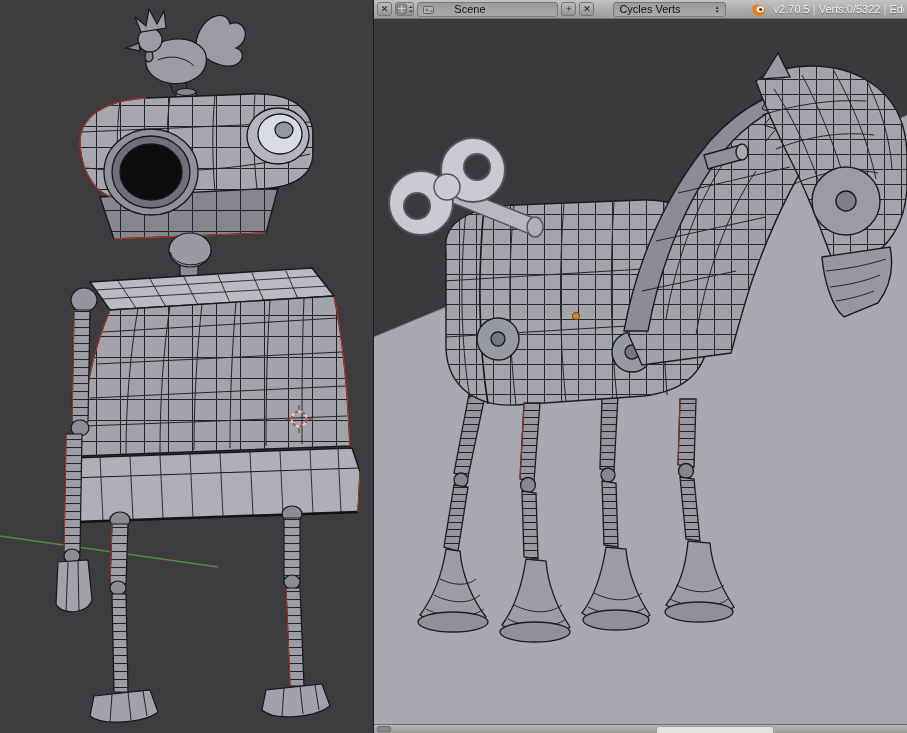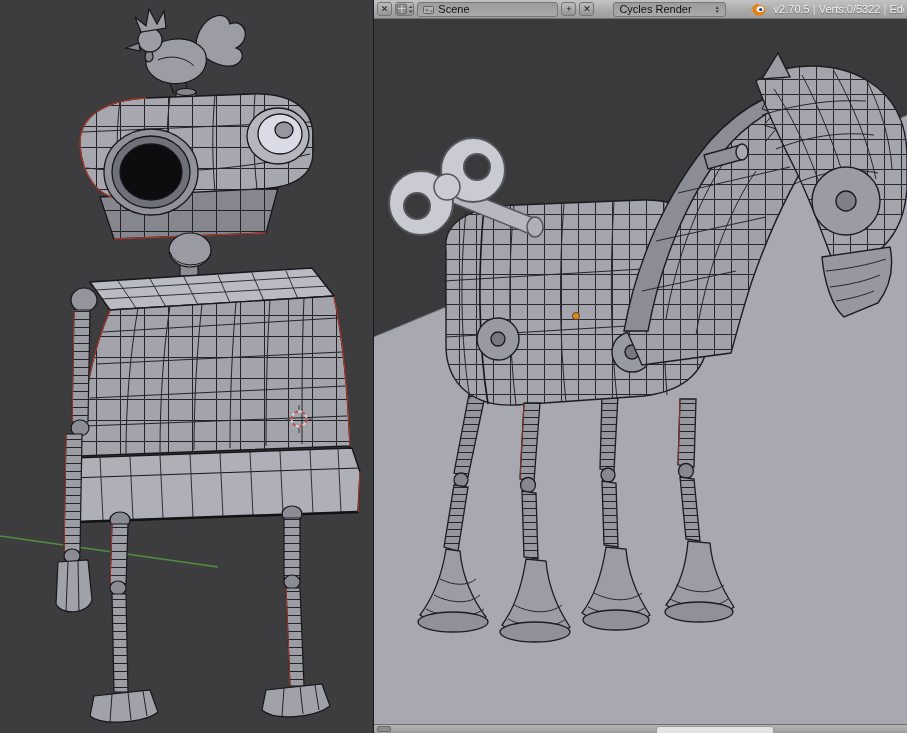--- a/index.html
+++ b/index.html
@@ -19,21 +19,21 @@
   }
   .btn{
     height:14px;min-width:15px;display:inline-flex;align-items:center;justify-content:center;
     background:linear-gradient(#bcbcbc,#949494);
     border:1px solid #757575;border-radius:3px;
     font-size:9px;line-height:9px;color:#222;box-sizing:border-box;cursor:default;
   }
   .field{
     height:15px;display:flex;align-items:center;
     background:linear-gradient(#9c9c9c,#aaaaaa);
-    border:1px solid #787878;border-radius:3px;padding:0 5px;gap:4px;box-sizing:border-box;
+    border:1px solid #787878;border-radius:3px;padding:0 5px;gap:20px;box-sizing:border-box;
   }
   .scenefield{width:146px}
   .engine{width:116px;justify-content:space-between;margin-left:16px}
   .arrows{display:flex;flex-direction:column;font-size:5px;line-height:4px;color:#3b3b3b}
   .logo{margin-left:20px;display:inline-flex;align-items:center}
   .info{color:#f1f1f1;text-shadow:0 1px 1px rgba(0,0,0,.4);margin-left:5px;font-size:11px;overflow:hidden}
   .vpR{position:absolute;left:0;top:19px;right:0;bottom:9px;overflow:hidden}
   .bstrip{
     position:absolute;left:0;bottom:0;right:0;height:9px;
     background:linear-gradient(#b6b6b6,#9b9b9b);
@@ -171,21 +171,21 @@
       <svg width="11" height="11" viewBox="0 0 11 11">
         <rect x="0.5" y="2.5" width="10" height="7" rx="1" fill="#b5b5b5" stroke="#636363"></rect>
         <circle cx="4" cy="6" r="1.6" fill="#7d7d7d"></circle>
         <path d="M6.5 8 l2 -2.6 1.6 2.6 Z" fill="#7d7d7d"></path>
       </svg>
       <span>Scene</span>
     </span>
     <span class="btn">+</span>
     <span class="btn">✕</span>
     <span class="field engine">
-      <span>Cycles Render</span>
+      <span>Cycles Verts</span>
       <span class="arrows">
         <span>▲</span>
         <span>▼</span>
       </span>
     </span>
     <span class="logo">
       <svg width="17" height="14" viewBox="0 0 17 14">
         <path d="M1 7 L8 1.5 L11 4.5 Z" fill="#e87d0d"></path>
         <ellipse cx="10" cy="8.2" rx="6.4" ry="5.3" fill="#e87d0d"></ellipse>
         <ellipse cx="11.2" cy="7.2" rx="3.7" ry="3" fill="#ffffff"></ellipse>

